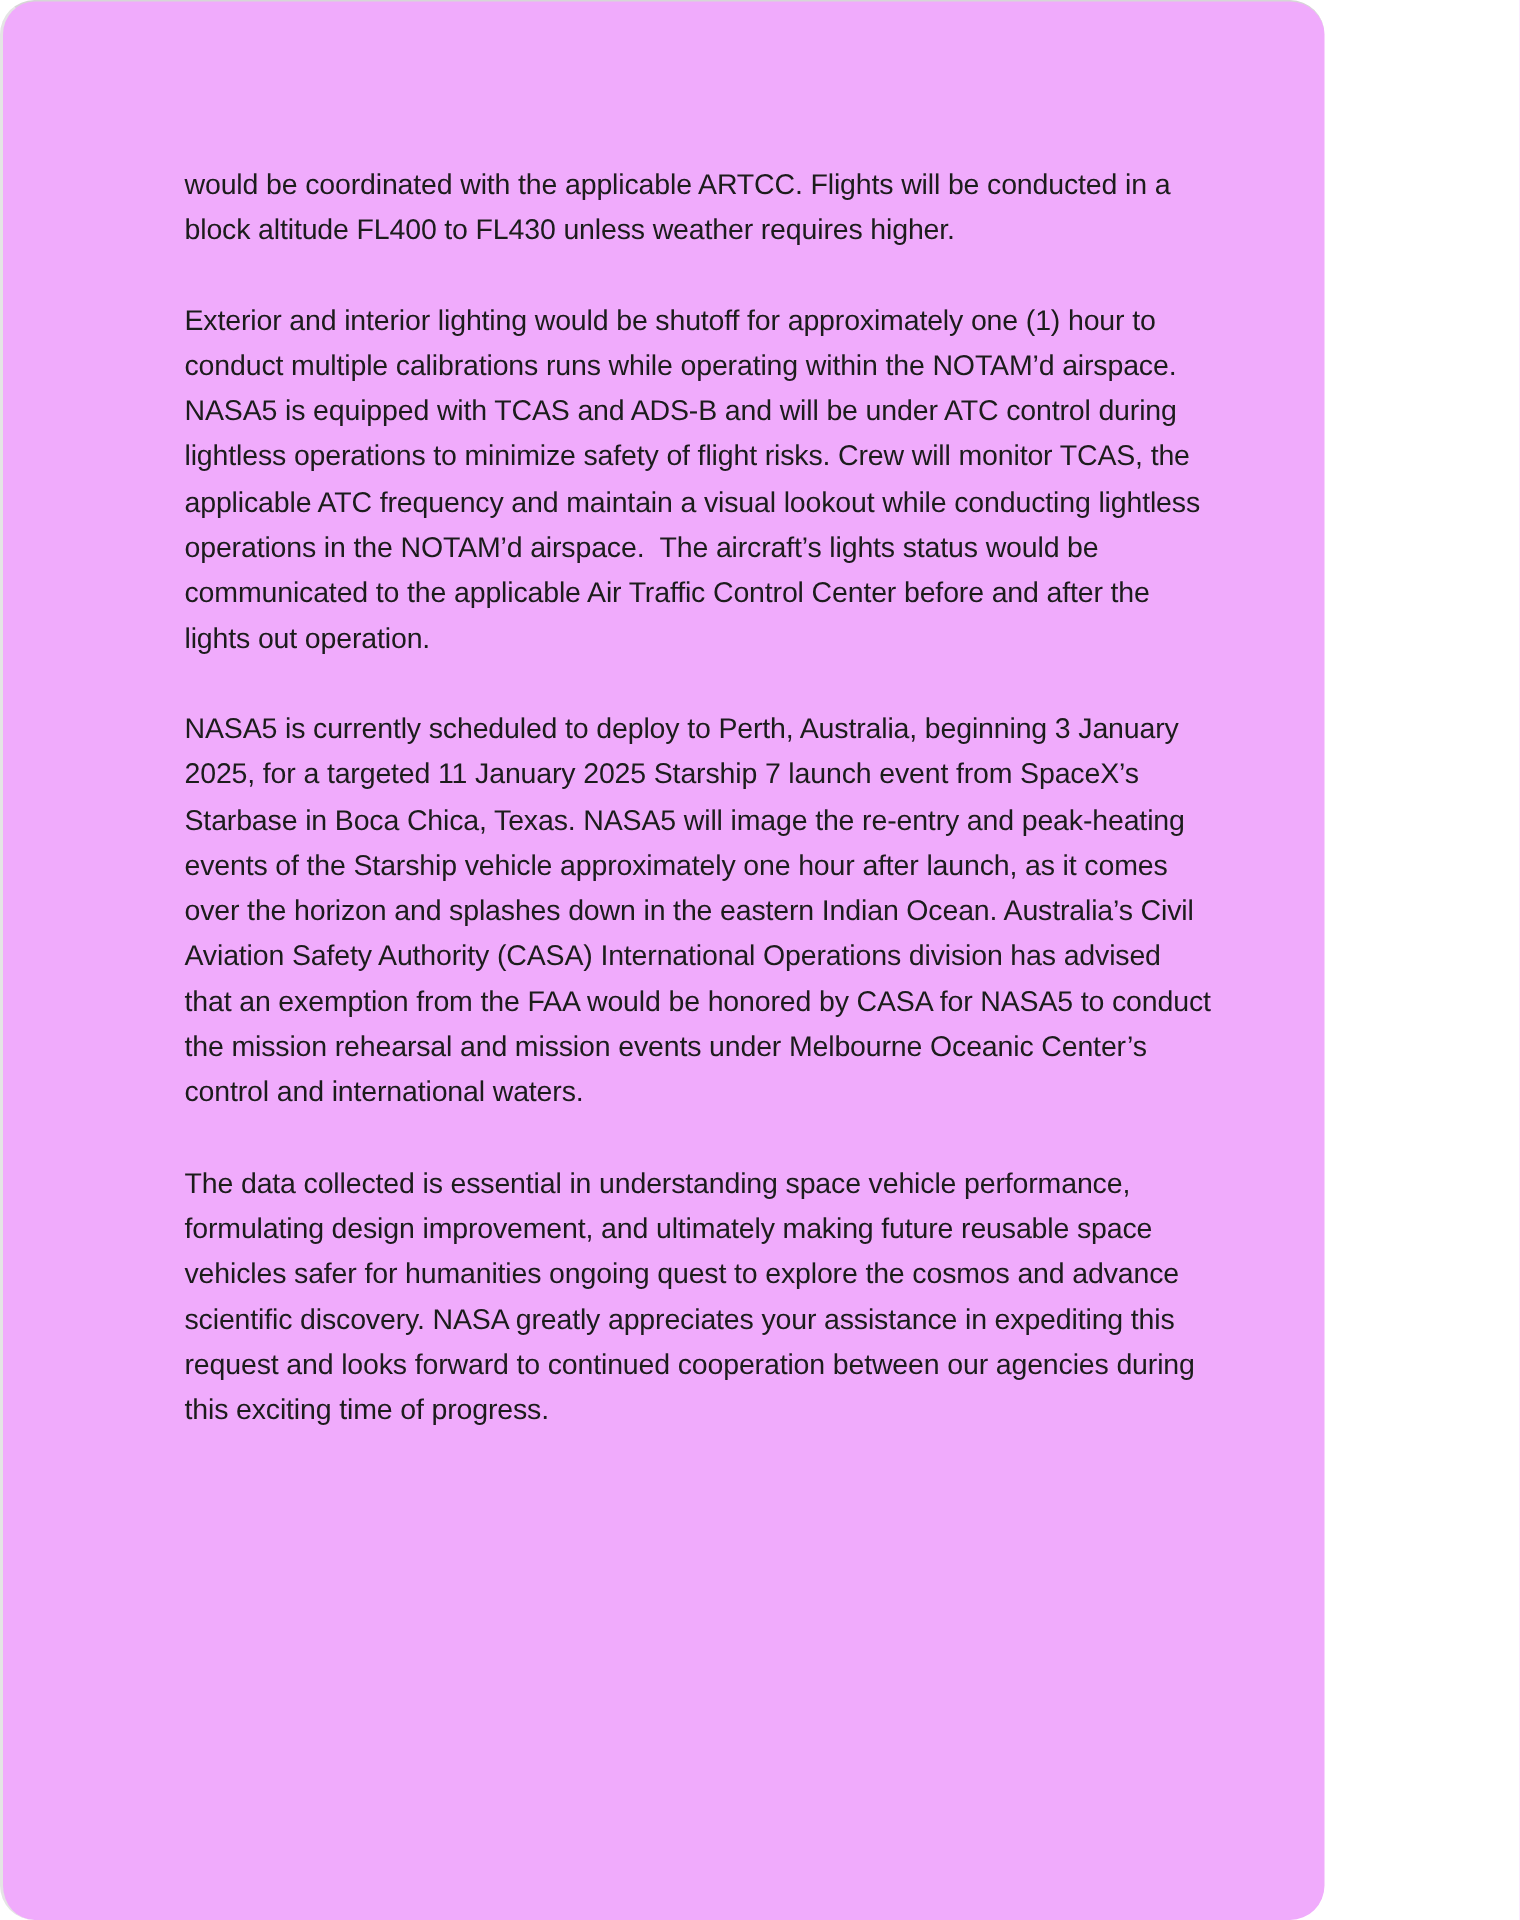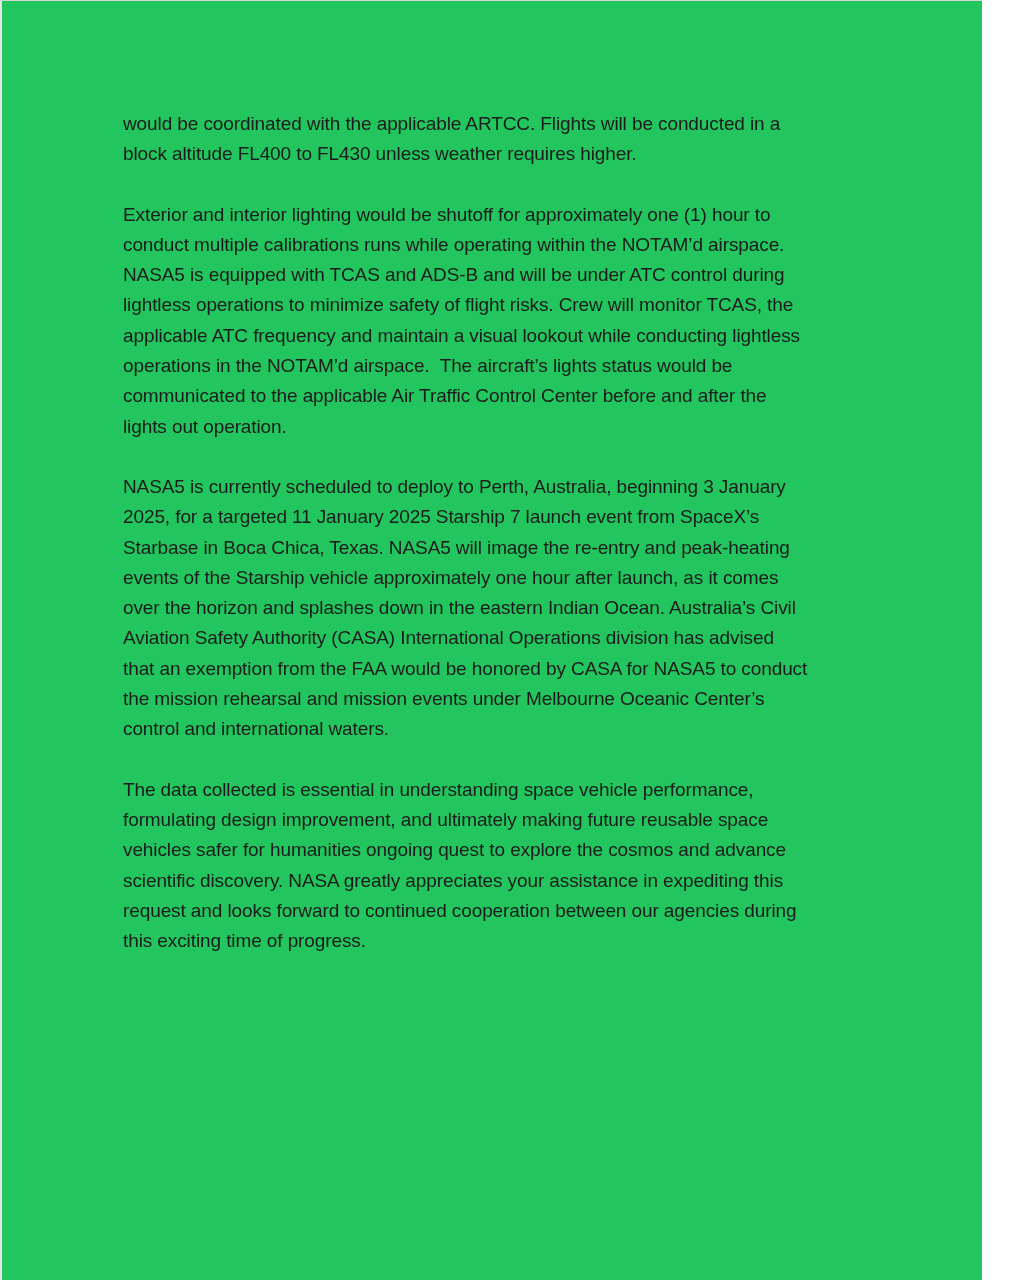--- a/index.html
+++ b/index.html
@@ -2,28 +2,29 @@
 <html><head>
 <meta charset="utf-8">
 <style>
   html, body {
     margin: 0;
     padding: 0;
     background: #ffffff;
   }
   .viewport {
     position: relative;
-    width: 982px;
+    width: 883px;
     height: 1280px;
-    background: #22c55e;
+    background: #f0abfc;
     overflow: hidden;
     border-top: 1px solid #d6d6d6;
     border-left: 2px solid #e4e4e4;
     box-sizing: border-box;
     font-family: "Liberation Sans", "DejaVu Sans", sans-serif;
+    border-radius: 23px;
   }
   .page-body {
     position: absolute;
     top: 108px;
     left: 121px;
     right: 20px;
   }
   .para {
     margin: 0 0 30px 0;
     padding: 0;

